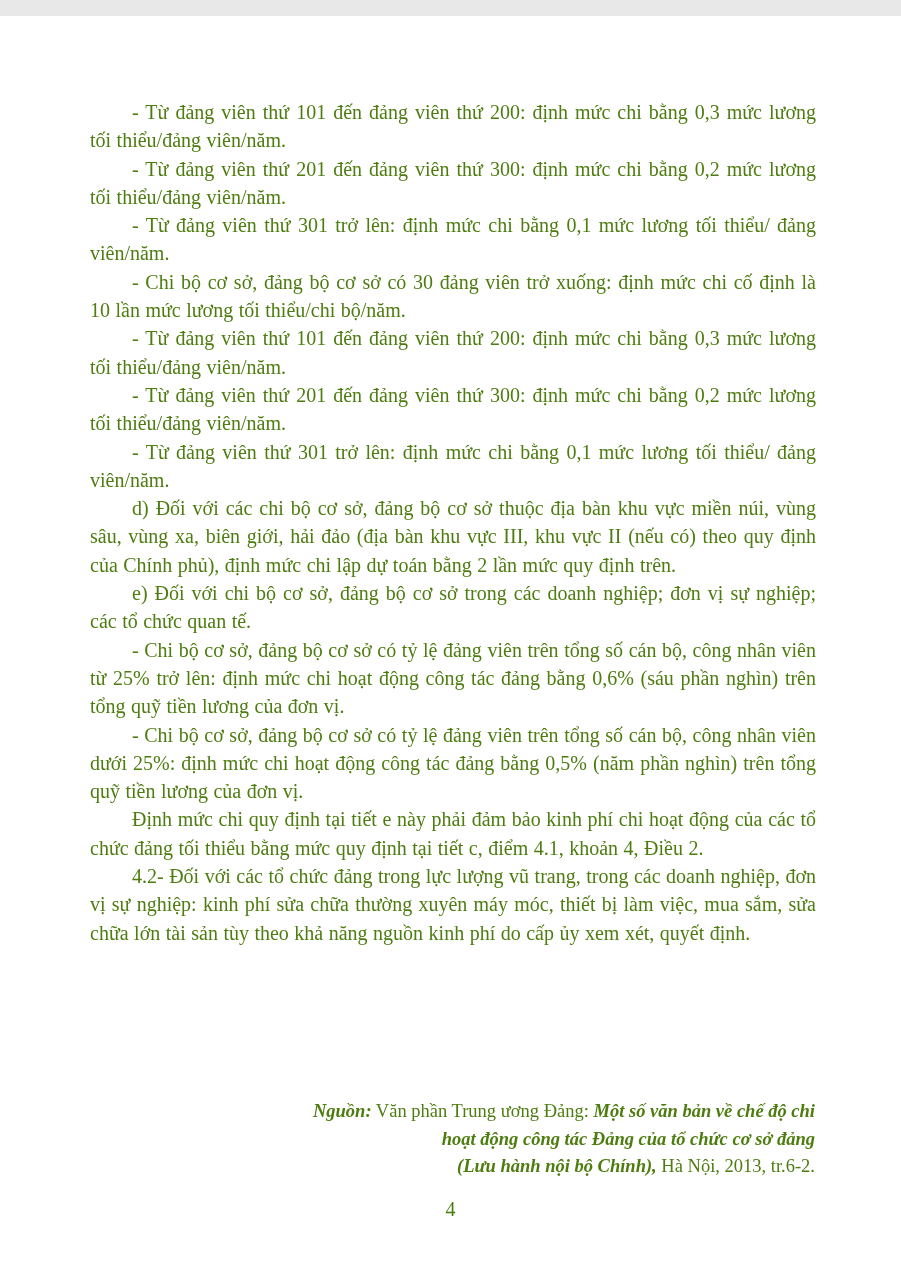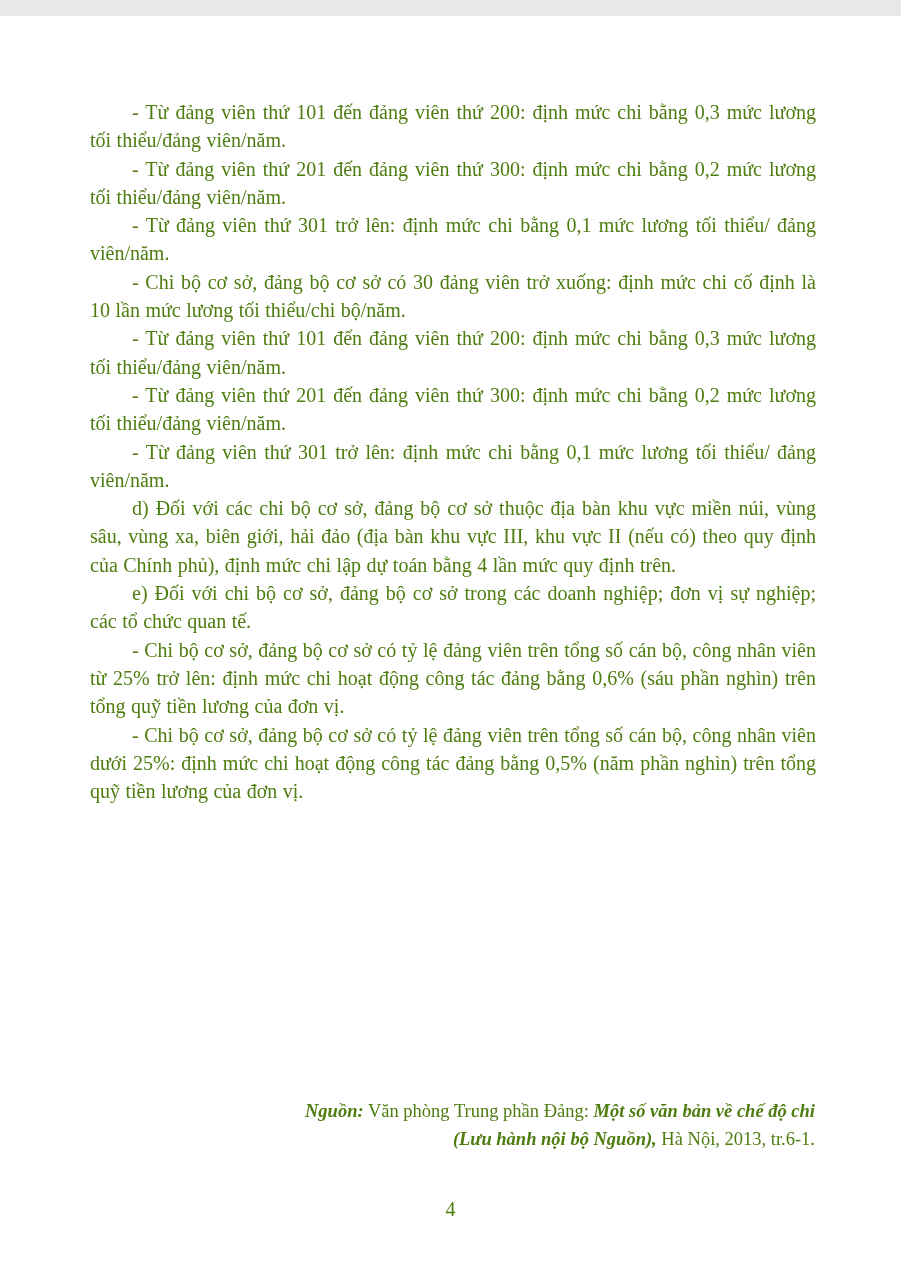--- a/index.html
+++ b/index.html
@@ -59,33 +59,38 @@
 <div class="page">
 
   <div class="text-block">
     <p class="para">- Từ đảng viên thứ 101 đến đảng viên thứ 200: định mức chi bằng 0,3 mức lương tối thiểu/đảng viên/năm.</p>
     <p class="para">- Từ đảng viên thứ 201 đến đảng viên thứ 300: định mức chi bằng 0,2 mức lương tối thiểu/đảng viên/năm.</p>
     <p class="para">- Từ đảng viên thứ 301 trở lên: định mức chi bằng 0,1 mức lương tối thiểu/ đảng viên/năm.</p>
     <p class="para">- Chi bộ cơ sở, đảng bộ cơ sở có 30 đảng viên trở xuống: định mức chi cố định là 10 lần mức lương tối thiểu/chi bộ/năm.</p>
     <p class="para">- Từ đảng viên thứ 101 đến đảng viên thứ 200: định mức chi bằng 0,3 mức lương tối thiểu/đảng viên/năm.</p>
     <p class="para">- Từ đảng viên thứ 201 đến đảng viên thứ 300: định mức chi bằng 0,2 mức lương tối thiểu/đảng viên/năm.</p>
     <p class="para">- Từ đảng viên thứ 301 trở lên: định mức chi bằng 0,1 mức lương tối thiểu/ đảng viên/năm.</p>
-    <p class="para">d) Đối với các chi bộ cơ sở, đảng bộ cơ sở thuộc địa bàn khu vực miền núi, vùng sâu, vùng xa, biên giới, hải đảo (địa bàn khu vực III, khu vực II (nếu có) theo quy định của Chính phủ), định mức chi lập dự toán bằng 4 lần mức quy định trên.</p>
+    <p class="para">d) Đối với các chi bộ cơ sở, đảng bộ cơ sở thuộc địa bàn khu vực miền núi, vùng sâu, vùng xa, biên giới, hải đảo (địa bàn khu vực III, khu vực II (nếu có) theo quy định của Chính phủ), định mức chi lập dự toán bằng 2 lần mức quy định trên.</p>
     <p class="para">e) Đối với chi bộ cơ sở, đảng bộ cơ sở trong các doanh nghiệp; đơn vị sự nghiệp; các tổ chức quan tế.</p>
     <p class="para">- Chi bộ cơ sở, đảng bộ cơ sở có tỷ lệ đảng viên trên tổng số cán bộ, công nhân viên từ 25% trở lên: định mức chi hoạt động công tác đảng bằng 0,6% (sáu phần nghìn) trên tổng quỹ tiền lương của đơn vị.</p>
     <p class="para">- Chi bộ cơ sở, đảng bộ cơ sở có tỷ lệ đảng viên trên tổng số cán bộ, công nhân viên dưới 25%: định mức chi hoạt động công tác đảng bằng 0,5% (năm phần nghìn) trên tổng quỹ tiền lương của đơn vị.</p>
+    <p class="para">Định mức chi quy định tại tiết e này phải đảm bảo kinh phí chi hoạt động của các tổ chức đảng tối thiểu bằng mức quy định tại tiết c, điểm 4.1, khoản 4, Điều 2.</p>
+    <p class="para">4.2- Đối với các tổ chức đảng trong lực lượng vũ trang, trong các doanh nghiệp, đơn vị sự nghiệp: kinh phí sửa chữa thường xuyên máy móc, thiết bị làm việc, mua sắm, sửa chữa lớn tài sản tùy theo khả năng nguồn kinh phí do cấp ủy xem xét, quyết định.</p>
   </div>
 
   <div class="source-block">
     <div>
       <span class="italic">Nguồn:</span>
-      <span class="regular">Văn phòng Trung phần Đảng:</span>
+      <span class="regular">Văn phần Trung ương Đảng:</span>
       <span class="italic">Một số văn bản về chế độ chi</span>
     </div>
     <div>
-      <span class="italic">(Lưu hành nội bộ Nguồn),</span>
-      <span class="regular">Hà Nội, 2013, tr.6-1.</span>
+      <span class="italic">hoạt động công tác Đảng của tổ chức cơ sở đảng</span>
+    </div>
+    <div>
+      <span class="italic">(Lưu hành nội bộ Chính),</span>
+      <span class="regular">Hà Nội, 2013, tr.6-2.</span>
     </div>
   </div>
 
   <div class="page-number">4</div>
 
 </div>
 
 </body></html>

